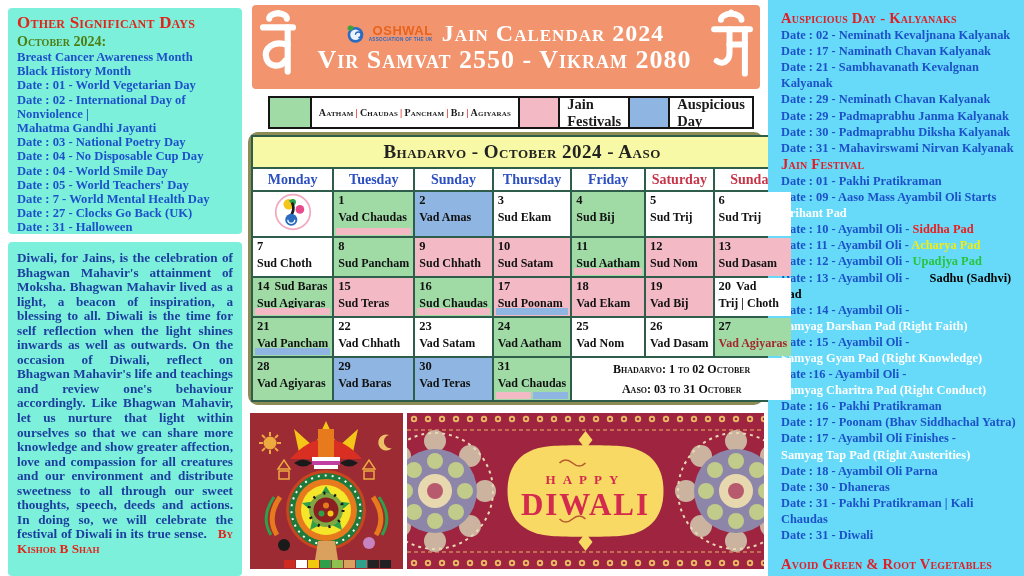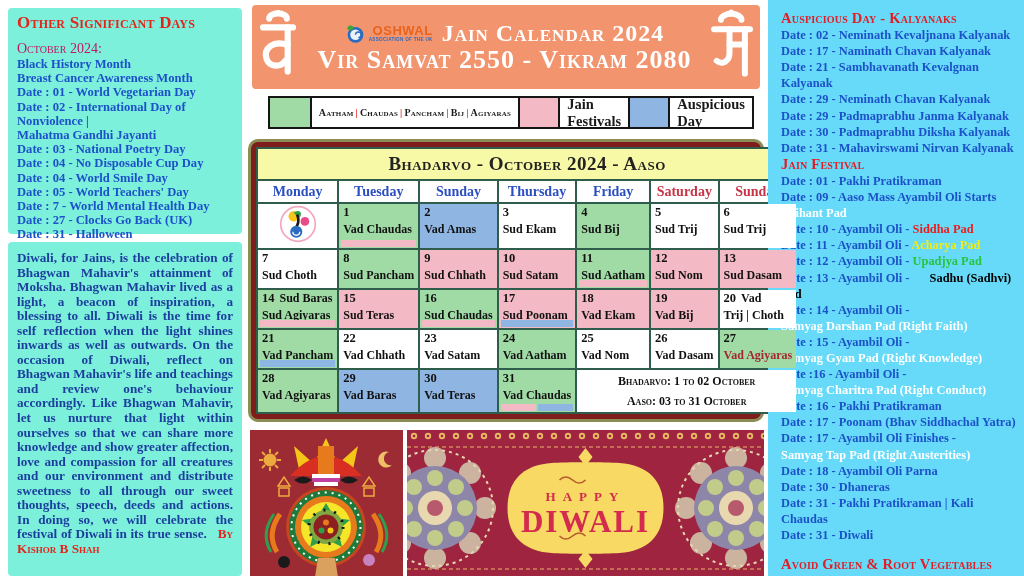--- a/index.html
+++ b/index.html
@@ -6,21 +6,21 @@
   html,body { width:1024px; height:576px; overflow:hidden; background:#fff;
     font-family:"Liberation Serif", serif; }
   .page { display:flex; width:1024px; height:576px; }
 
   
   .left-col { width:246px; padding:8px 4px 0 8px; display:flex; flex-direction:column; gap:8px; }
   .panel { background:#7DF0DC; border-radius:4px; }
   .panel-top { height:226px; padding:5px 8px 4px 9px; }
   .panel-bottom { flex:1; padding:9px 9px 0 9px; }
   .left-heading { color:#E3241B; font-variant:small-caps; font-weight:bold; font-size:17px; letter-spacing:.2px; }
-  .left-subhead { color:#be185d; font-variant:small-caps; font-weight:normal; font-size:14px; margin-top:8px; }
+  .left-subhead { color:#4d7c0f; font-variant:small-caps; font-weight:bold; font-size:14px; margin-top:1px; }
   .left-item { color:#1C51C9; font-weight:bold; font-size:12.6px; line-height:14.2px; }
   .diwali-text { color:#1C3F9E; font-weight:bold; font-size:13.2px; line-height:14.55px; text-align:justify; }
   .byline { color:#E3241B; font-variant:small-caps; font-weight:bold; }
 
   
   .center-col { width:522px; }
   .banner { height:84px; margin:5px 8px 0 6px; background:#F2946E; border-radius:4px;
     display:flex; align-items:center; color:#fff; position:relative; }
   .banner-sym { flex:0 0 auto; margin:0 4px; }
   .banner-center { flex:1; text-align:center; }
@@ -35,22 +35,22 @@
   .legend { margin:7px 14px 0 22px; height:33px; border:2px solid #151515; background:#fff;
     display:flex; align-items:stretch; }
   .legend-swatch { width:50px; border-left:2px solid #151515; border-right:2px solid #151515; }
   .legend-swatch:first-child { border-left:none; }
   .sw-green { background:#A0DBA6; } .sw-pink { background:#F3B9C5; } .sw-blue { background:#8FB5E2; }
   .legend-label { display:flex; align-items:center; padding:0 7px; font-weight:bold; color:#1A1A1A; }
   .legend-tithi { font-variant:small-caps; font-size:10px; letter-spacing:.2px; }
   .legend-tithi .sep { color:#E3241B; padding:0 2px; }
   .legend-plain { font-size:14.5px; flex:1; }
 
-  .cal-frame { margin:10px 4px 0 2px; border:3px solid #8C8C55; border-radius:10px;
-    background:#7f1d1d; padding:5px; }
+  .cal-frame { margin:3px 4px 0 2px; border:3px solid #8C8C55; border-radius:10px;
+    background:#7f1d1d; }
   table.cal { width:100%; border-collapse:collapse; background:#fff; }
   .cal th, .cal td { border:2px solid #2F5D4C; }
   .cal-title { background:#F8F9A6; height:32px; font-variant:small-caps; font-weight:bold;
     font-size:19px; color:#222; letter-spacing:.5px; }
   .dow th { height:23px; background:#fff; font-size:14px; font-weight:bold; }
   .dow-week { color:#2B4FC0; } .dow-end { color:#C73347; }
   .cal td { height:40px; vertical-align:top; padding:1px 4px; position:relative;
     font-weight:bold; font-size:12px; color:#111; }
   .bg-green { background:#A0DBA6; } .bg-pink { background:#F3B9C5; }
   .bg-blue { background:#8FB5E2; } .bg-white { background:#fff; }
@@ -79,22 +79,22 @@
 </head>
 <body>
 
 <div class="page">
 
   <aside class="left-col">
     <div class="panel panel-top">
       <div class="left-heading">Other Significant Days</div>
       <div class="left-subhead">October 2024:</div>
       <div id="left-items">
+          <div class="left-item">Breast Cancer Awareness Month</div>
           <div class="left-item">Black History Month</div>
-          <div class="left-item">Breast Cancer Awareness Month</div>
           <div class="left-item">Date : 01 - World Vegetarian Day</div>
           <div class="left-item">Date : 02 - International Day of Nonviolence |</div>
           <div class="left-item">Mahatma Gandhi Jayanti</div>
           <div class="left-item">Date : 03 - National Poetry Day</div>
           <div class="left-item">Date : 04 - No Disposable Cup Day</div>
           <div class="left-item">Date : 04 - World Smile Day</div>
           <div class="left-item">Date : 05 - World Teachers' Day</div>
           <div class="left-item">Date : 7 - World Mental Health Day</div>
           <div class="left-item">Date : 27 - Clocks Go Back (UK)</div>
           <div class="left-item">Date : 31 - Halloween</div>

